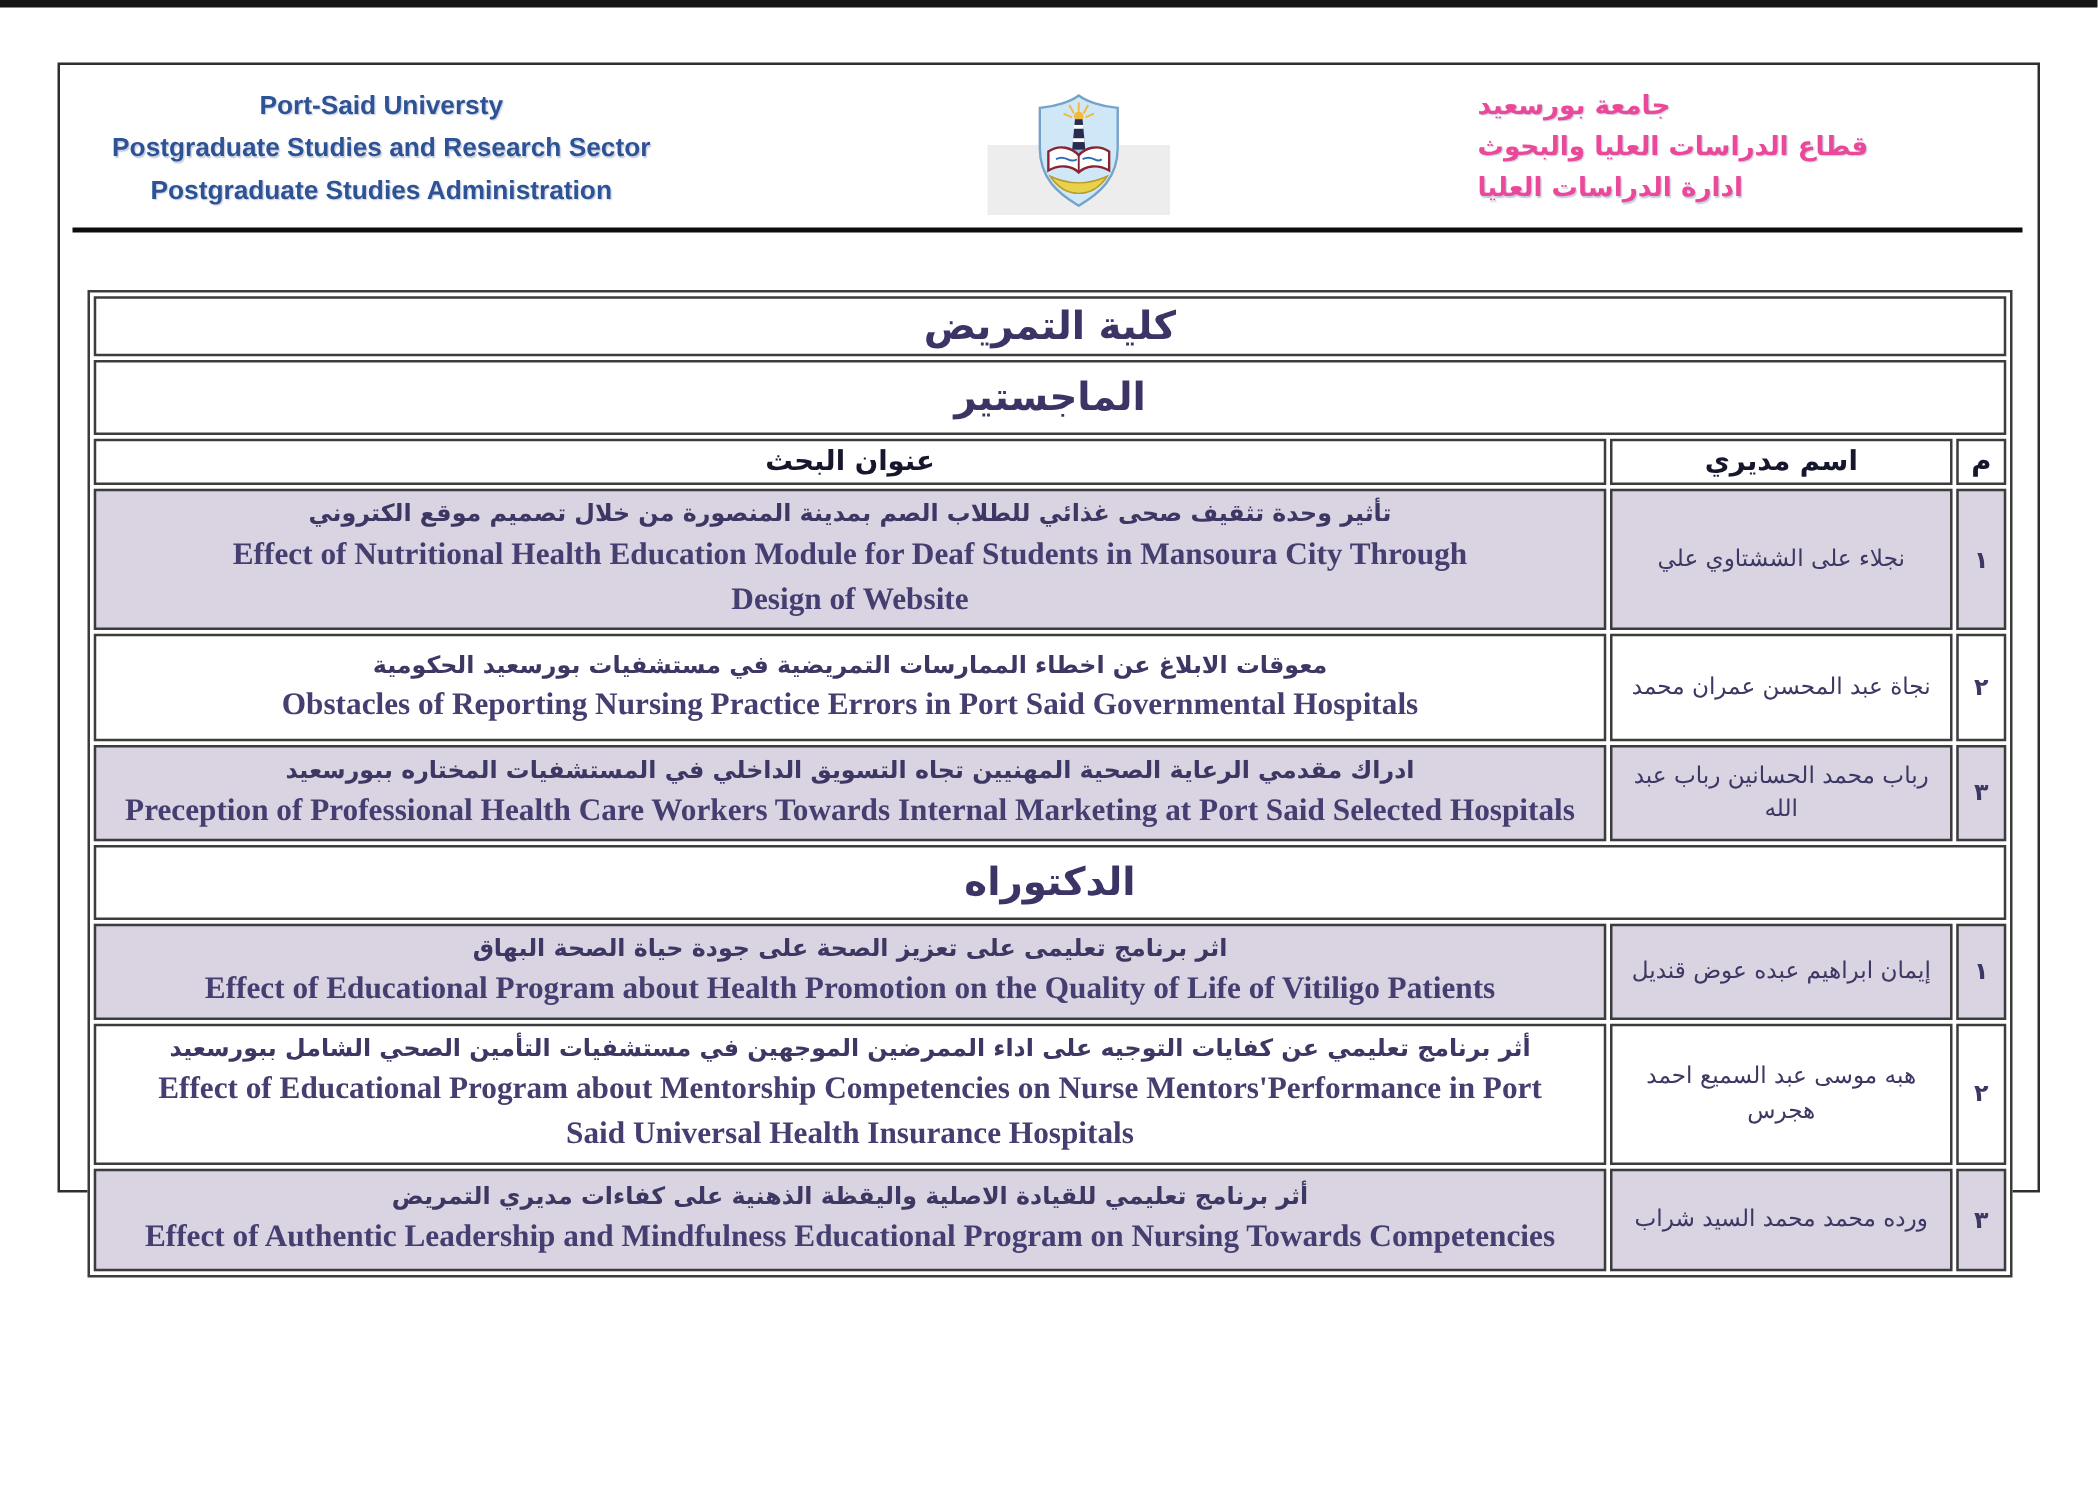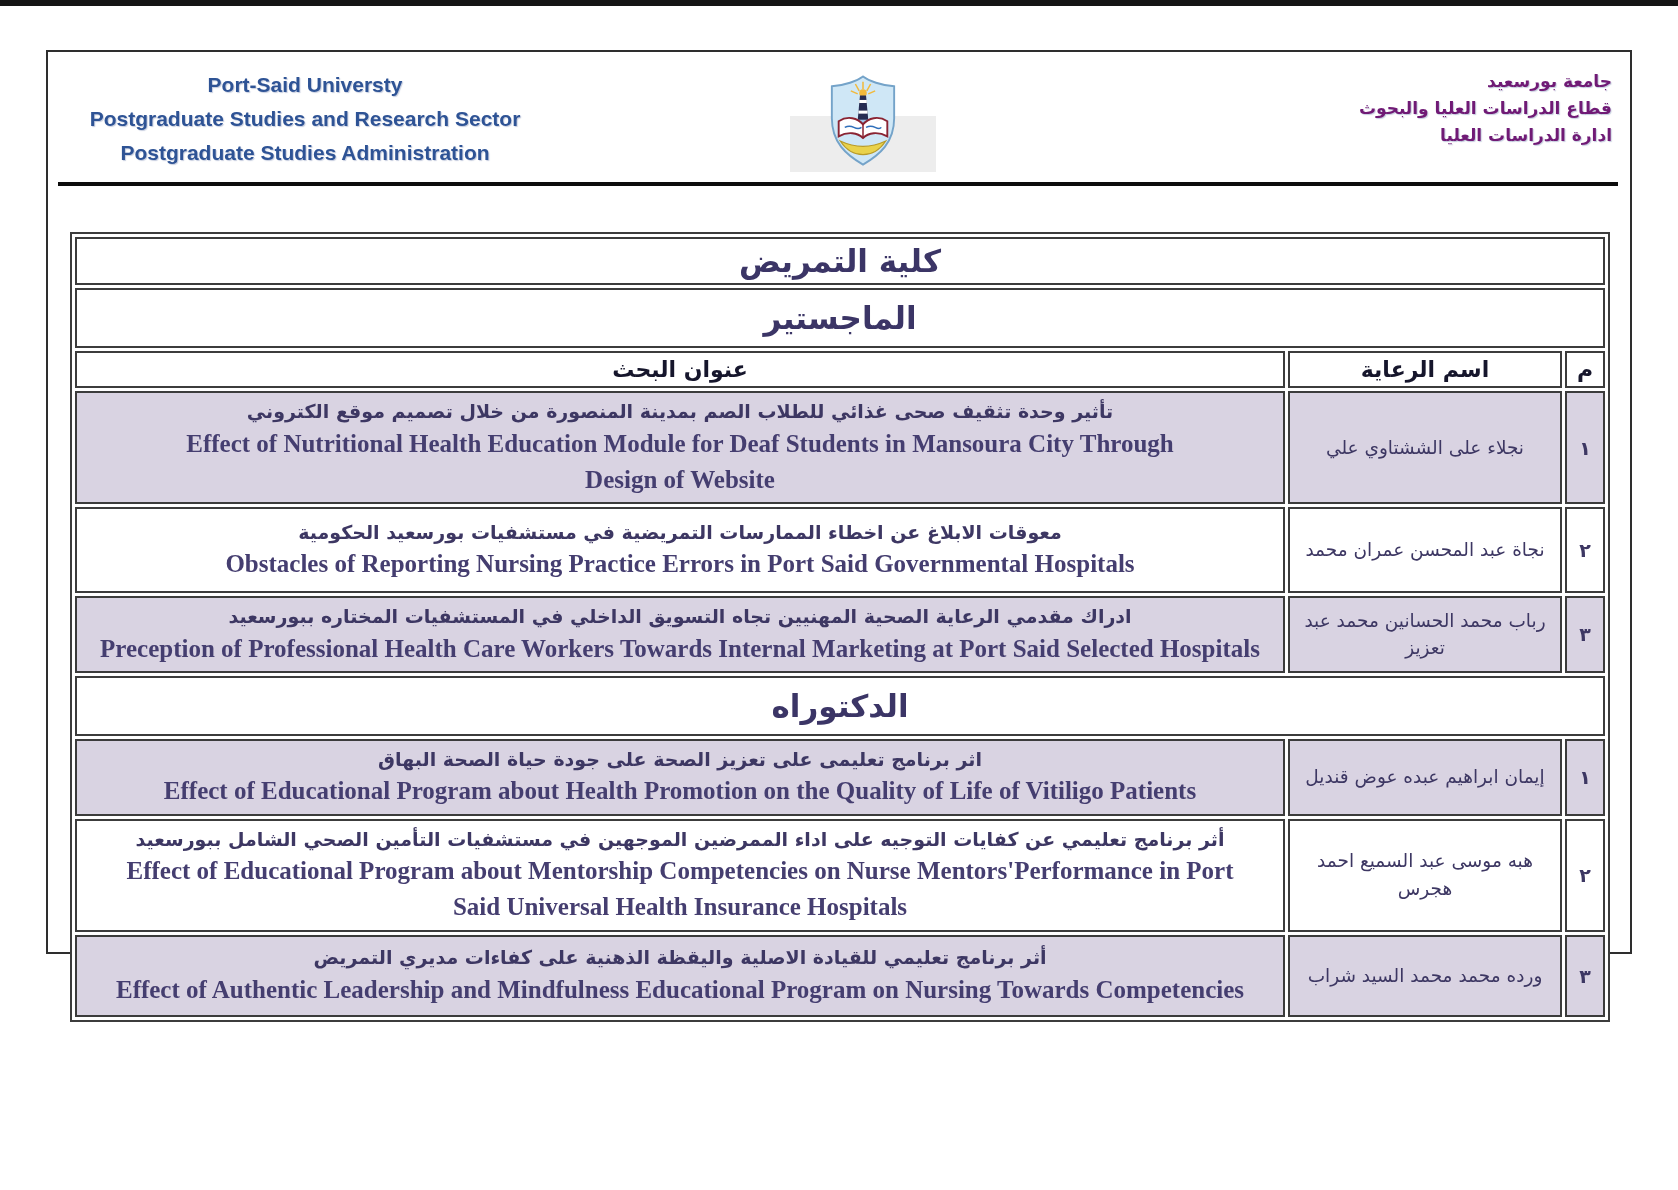--- a/index.html
+++ b/index.html
@@ -12,21 +12,21 @@
     position:absolute;left:46px;top:50px;width:1586px;height:904px;
     border:2px solid #2e2e2e;background:#ffffff;box-sizing:border-box;
   }
   
   .hdr{display:flex;align-items:flex-start;padding:16px 18px 0 18px;height:128px;box-sizing:border-box;}
   .hdr-left{
     width:478px;text-align:center;color:#2e5395;font-weight:bold;font-size:21px;line-height:1.62;
     text-shadow:1px 1px 1px rgba(90,110,160,0.35);
   }
   .hdr-right{
-    width:430px;margin-left:auto;text-align:right;color:#701a75;font-weight:bold;font-size:17px;line-height:1.58;
+    width:430px;margin-left:auto;text-align:left;color:#ec4899;font-weight:bold;font-size:21px;line-height:1.58;
     direction:rtl;font-family:"DejaVu Sans",sans-serif;text-shadow:1px 1px 1px rgba(90,110,160,0.35);
   }
   .hdr-logo{flex:1;display:flex;justify-content:center;align-items:flex-start;padding-top:2px;}
   .logo-box{position:relative;width:146px;height:102px;}
   .logo-gray{position:absolute;left:0;top:46px;width:146px;height:56px;background:#ededed;}
   .logo-svg{position:absolute;left:35px;top:4px;}
   .hdr-rule{margin:2px 12px 0 10px;border-top:4px solid #0d0d0d;}
   
   .tbl-wrap{margin:46px 20px 0 22px;border-radius:10px;}
   table.doc{
@@ -124,21 +124,21 @@
           <tr class="faculty-row">
         <td colspan="3" class="big-title">كلية التمريض</td>
       </tr>
 
       <tr class="section-row">
         <td colspan="3" class="big-title">الماجستير</td>
       </tr>
 
       <tr class="cols-row">
         <td class="col-num">م</td>
-        <td class="col-student">اسم الرعاية</td>
+        <td class="col-student">اسم مديري</td>
         <td>عنوان البحث</td>
       </tr>
 
       <tr class="shaded r-m1">
         <td class="col-num row-num">١</td>
         <td class="col-student student-name">نجلاء على الششتاوي علي</td>
         <td>
           <div class="ar-line">تأثير وحدة تثقيف صحى غذائي للطلاب الصم بمدينة المنصورة من خلال تصميم موقع الكتروني</div>
           <div class="en-line">Effect of Nutritional Health Education Module for Deaf Students in Mansoura City Through
 Design of Website</div>
@@ -149,21 +149,21 @@
         <td class="col-num row-num">٢</td>
         <td class="col-student student-name">نجاة عبد المحسن عمران محمد</td>
         <td>
           <div class="ar-line">معوقات الابلاغ عن اخطاء الممارسات التمريضية في مستشفيات بورسعيد الحكومية</div>
           <div class="en-line">Obstacles of Reporting Nursing Practice Errors in Port Said Governmental Hospitals</div>
         </td>
       </tr>
 
       <tr class="shaded r-m3">
         <td class="col-num row-num">٣</td>
-        <td class="col-student student-name">رباب محمد الحسانين محمد عبد تعزيز</td>
+        <td class="col-student student-name">رباب محمد الحسانين رباب عبد الله</td>
         <td>
           <div class="ar-line">ادراك مقدمي الرعاية الصحية المهنيين تجاه التسويق الداخلي في المستشفيات المختاره ببورسعيد</div>
           <div class="en-line">Preception of Professional Health Care Workers Towards Internal Marketing at Port Said Selected Hospitals</div>
         </td>
       </tr>
 
       <tr class="section-row">
         <td colspan="3" class="big-title">الدكتوراه</td>
       </tr>
 

